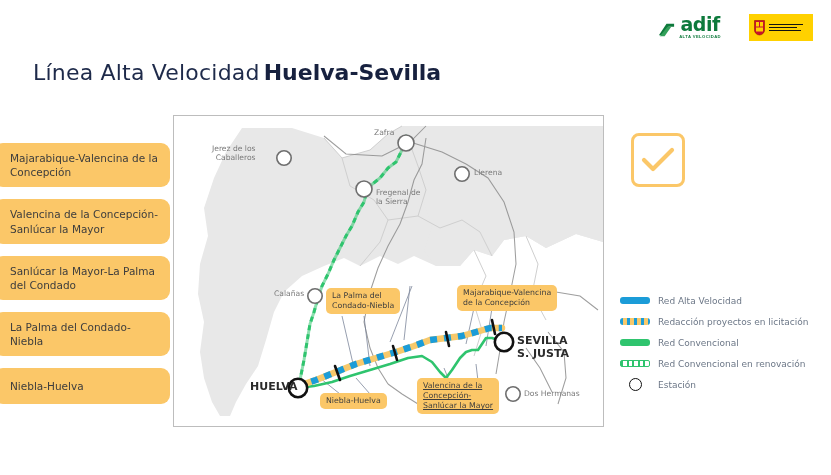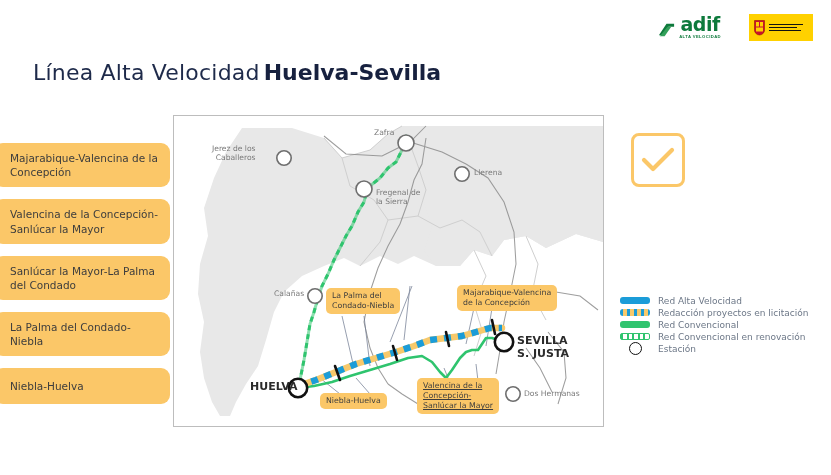--- a/index.html
+++ b/index.html
@@ -65,21 +65,21 @@
 
   
   #rpanel{position:absolute;left:631px;top:133px;width:196px;}
   .check-box{width:54px;height:54px;border:3px solid #FBC768;border-radius:8px;
              display:flex;align-items:center;justify-content:center;box-sizing:border-box;}
   #rtext{margin-top:12px;font-size:16.5px;line-height:1.18;color:#5D6B82;
          font-family:"DejaVu Sans", sans-serif;}
   #rtext div{white-space:nowrap;}
 
   
-  #legend{position:absolute;left:620px;top:295px;width:211px;display:flex;flex-direction:column;gap:1px;}
+  #legend{position:absolute;left:620px;top:295px;width:211px;display:flex;flex-direction:column;gap:10px;}
   .leg-row{display:flex;align-items:center;gap:8px;}
   .leg-mark{width:30px;height:11px;flex:0 0 30px;display:flex;align-items:center;justify-content:center;}
   .leg-txt{font-size:9px;color:#6C7787;font-family:"DejaVu Sans", sans-serif;white-space:nowrap;}
   .bar-blue{width:30px;height:7px;background:#1B9CD8;border-radius:3px;}
   .bar-green{width:30px;height:7px;background:#2FC46E;border-radius:3px;}
   .bar-dashed{width:30px;height:7px;border-radius:3px;
     background:repeating-linear-gradient(to right,#1B9CD8 0 3.5px,#F7C96B 3.5px 7px);}
   .bar-renov{width:30px;height:7px;border-radius:2px;box-sizing:border-box;
     border:1.6px solid #2FC46E;
     background:repeating-linear-gradient(to right,#2FC46E 0 2px,#ffffff 2px 5.5px);}

